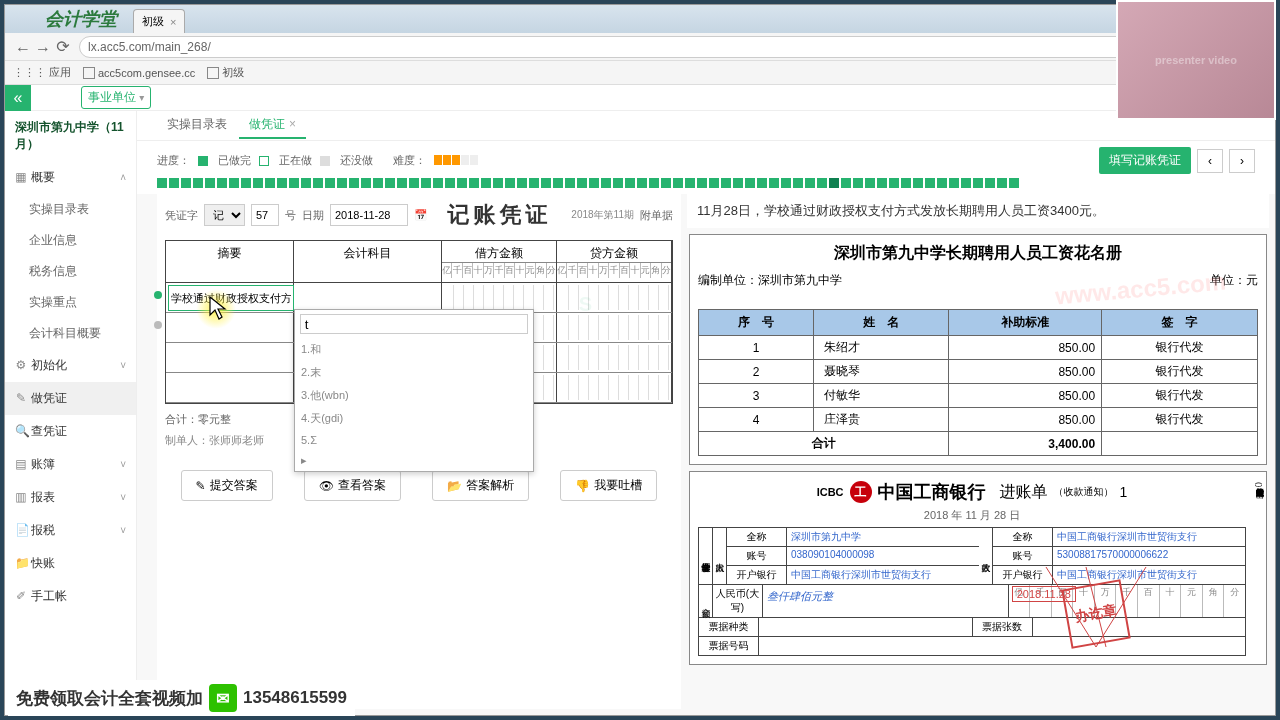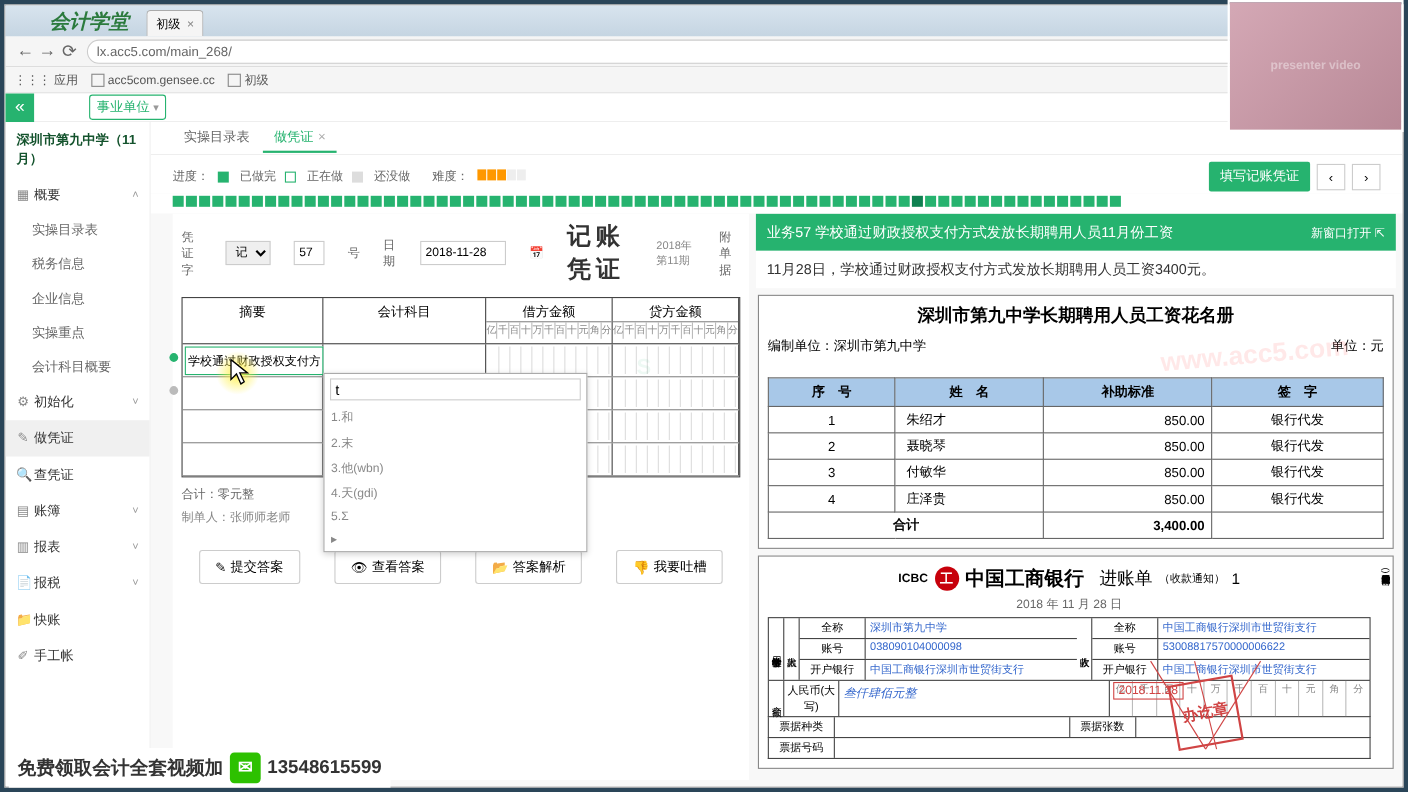--- a/index.html
+++ b/index.html
@@ -41,21 +41,21 @@
 .diff-boxes span { width: 8px; height: 10px; display: inline-block; background: #ff9800; margin-right: 1px; }
 .diff-boxes span.empty { background: #eee; }
 .prog-grid { padding: 2px 20px 6px; display: flex; flex-wrap: wrap; gap: 2px; background: #fff; }
 .prog-cell { width: 10px; height: 10px; background: #26b36f; }
 .prog-cell.active-cell { background: #0f8050; }
 .prog-actions { margin-left: auto; display: flex; align-items: center; gap: 6px; }
 .fill-btn { background: #26b36f; color: #fff; padding: 5px 10px; font-size: 12px; border: none; cursor: pointer; border-radius: 2px; }
 .nav-arrow { width: 26px; height: 24px; border: 1px solid #ccc; background: #fff; cursor: pointer; font-size: 12px; }
 .work-area { flex: 1; display: flex; gap: 6px; padding: 0 6px 6px 20px; overflow: hidden; }
 .voucher-panel { width: 524px; background: #fff; display: flex; flex-direction: column; }
-.vheader { display: flex; align-items: center; padding: 6px 8px; gap: 21px; font-size: 11px; color: #666; }
+.vheader { display: flex; align-items: center; padding: 6px 8px; gap: 6px; font-size: 11px; color: #666; }
 .vheader select, .vheader input { border: 1px solid #ccc; padding: 2px 4px; font-size: 11px; height: 22px; }
 .vtitle { font-size: 22px; font-weight: bold; margin: 0 auto; color: #333; letter-spacing: 4px; }
 .vperiod { font-size: 10px; color: #888; }
 .vtable { border: 1px solid #444; margin: 4px 8px; }
 .vth-row { display: flex; border-bottom: 1px solid #444; }
 .vth { text-align: center; font-size: 12px; padding: 4px 0; border-right: 1px solid #444; }
 .col-summary { width: 128px; }
 .col-subject { width: 148px; }
 .col-amt { flex: 1; }
 .amt-digits { display: flex; border-top: 1px solid #888; }
@@ -151,22 +151,22 @@
     <div class="user-info"><span>张师师老师</span><span class="svip"> (SVIP会员)</span></div>
   </div>
   <div class="main-area">
     <div class="sidebar">
       <div class="sidebar-title">深圳市第九中学（11月）</div>
       <div class="sidebar-section">
           <span><span class="s-icon">▦</span><span>概要</span></span>
           <span class="chevron">˄</span>
         </div>
       <div class="sidebar-item">实操目录表</div>
+      <div class="sidebar-item">企业信息</div>
       <div class="sidebar-item">税务信息</div>
-      <div class="sidebar-item">企业信息</div>
       <div class="sidebar-item">实操重点</div>
       <div class="sidebar-item">会计科目概要</div>
       <div class="sidebar-section">
           <span><span class="s-icon">⚙</span><span>初始化</span></span>
           <span class="chevron">˅</span>
         </div>
       <div class="sidebar-section active">
           <span><span class="s-icon">✎</span><span>做凭证</span></span>
         </div>
       <div class="sidebar-section">
@@ -493,24 +493,20 @@
                 <span>📂</span>
                 <span>答案解析</span>
               </button>
             <button class="vbtn">
                 <span>👎</span>
                 <span>我要吐槽</span>
               </button>
           </div>
         </div>
         <div class="info-panel">
-          <div class="task-header">
-            <span>业务57 学校通过财政授权支付方式发放长期聘用人员11月份工资</span>
-            <span class="task-open"><span>新窗口打开</span> <span>⇱</span></span>
-          </div>
           <div class="task-desc">11月28日，学校通过财政授权支付方式发放长期聘用人员工资3400元。</div>
           <div class="scroll-panel">
             <div class="doc-box">
               <div class="watermark">www.acc5.com</div>
               <div class="doc-title">深圳市第九中学长期聘用人员工资花名册</div>
               <div class="doc-meta">
                   <span><span>编制单位：</span><span>深圳市第九中学</span></span>
                   <span>单位：元</span>
                 </div>
               <table class="salary-table">

